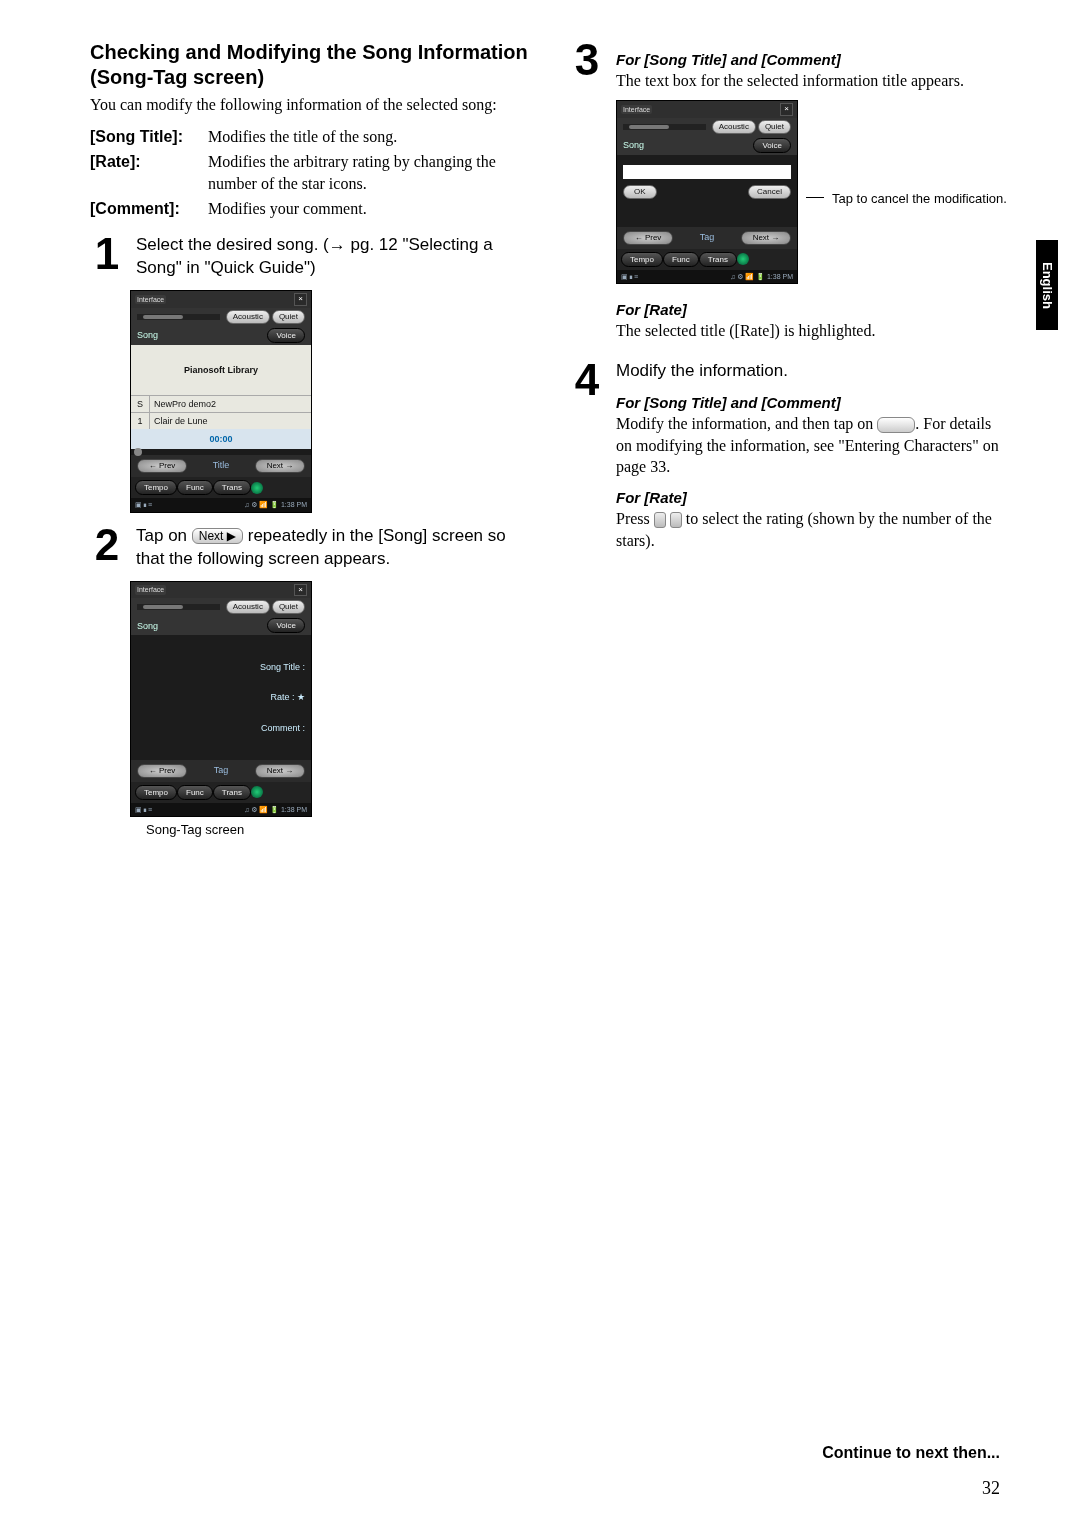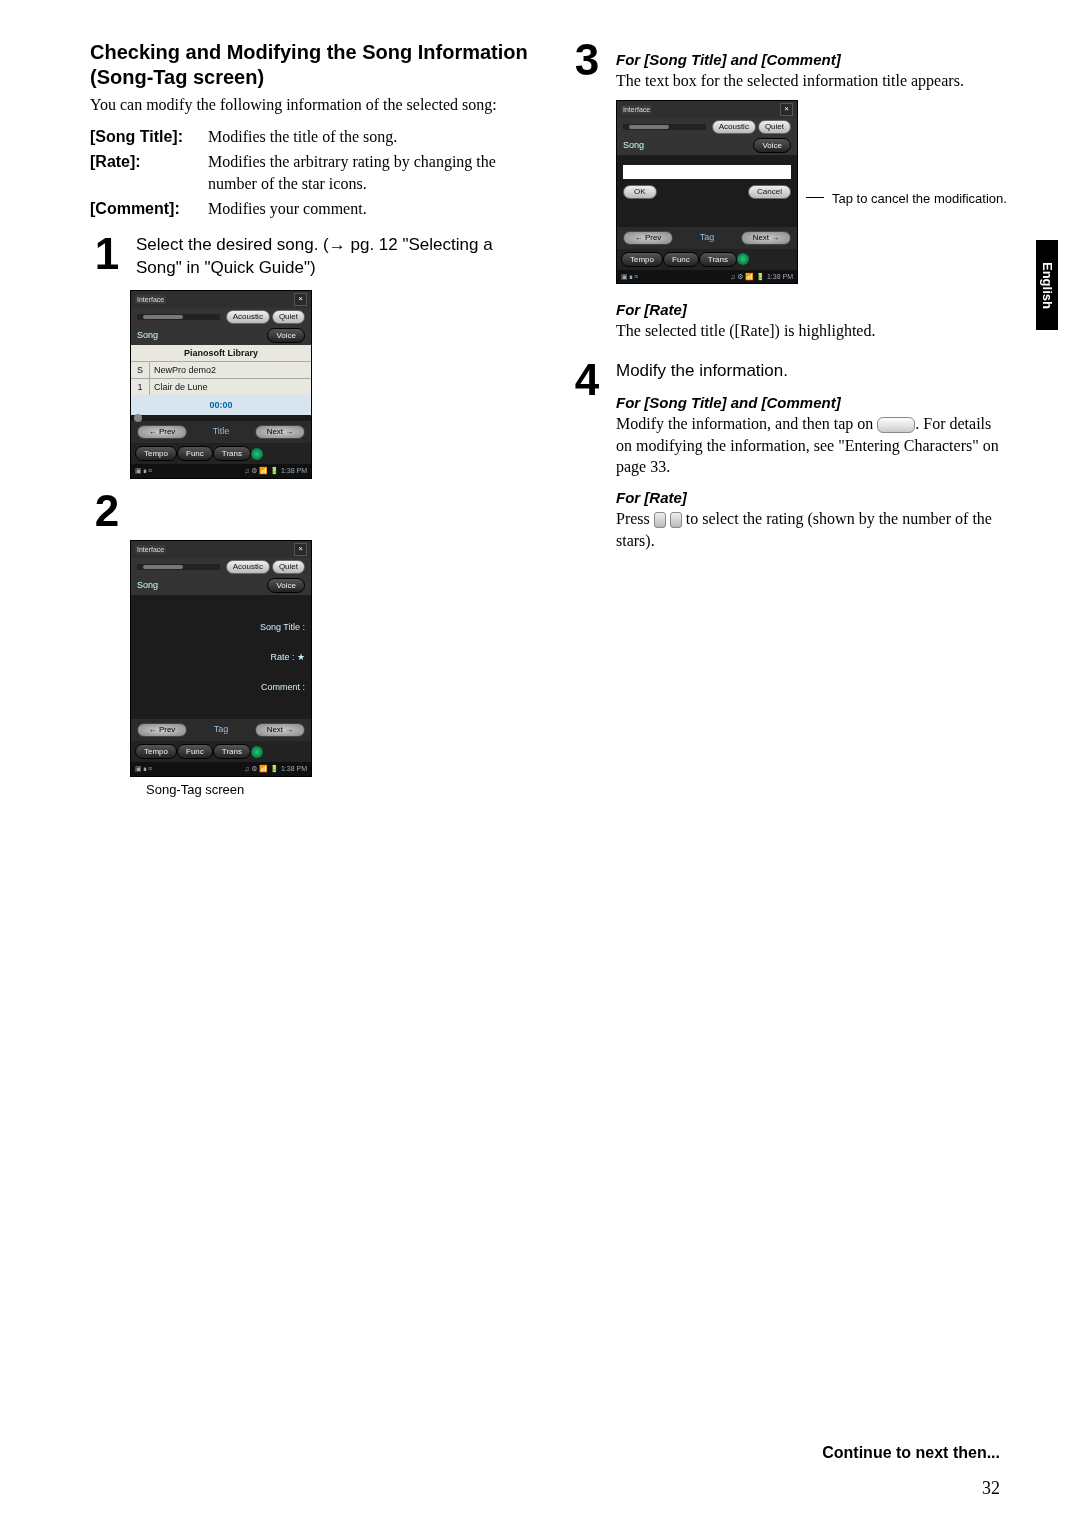--- a/index.html
+++ b/index.html
@@ -110,21 +110,21 @@
   .lcd-top .x { background:#2a2a2a; color:#fff; padding:0 3px; border:1px solid #555; font-size:8px;}
   .lcd-song-row { display:flex; align-items:center; justify-content:space-between; padding:2px 6px; background:#343434;}
   .lcd-slider { height:6px; background:#222; position:relative; }
   .lcd-slider::after { content:""; position:absolute; left:6px; top:1px; width:40px; height:4px; background:#777; border-radius:2px;}
   .btn { display:inline-block; background:linear-gradient(#eee,#bbb); color:#111; border:1px solid #666; border-radius:8px; padding:0 6px; font-size:8px; line-height:12px; }
   .btn-dark { display:inline-block; background:linear-gradient(#555,#222); color:#eee; border:1px solid #000; border-radius:10px; padding:0 8px; font-size:8px; line-height:13px;}
   .btn-pill { display:inline-block; background:radial-gradient(#ccc,#888); color:#000; border:1px solid #444; border-radius:999px; padding:0 6px; font-size:8px; line-height:12px; min-width:36px; text-align:center;}
   .lcd-list {
     background:#e8e8e0; color:#111; font-size:9px;
   }
-  .lcd-list .hdr { text-align:center; padding:2px; font-weight:bold; }
+  .lcd-list .hdr { text-align:center; padding:19px; font-weight:bold; }
   .lcd-list .itm { display:flex; border-top:1px solid #aaa; }
   .lcd-list .idx { width:18px; text-align:center; border-right:1px solid #aaa; padding:2px 0;}
   .lcd-list .lbl { flex:1; padding:2px 4px; }
   .lcd-list .time { text-align:center; padding:4px 0; color:#06a; font-weight:bold; background:#d8e4ee;}
   .lcd-nav { display:flex; justify-content:space-between; padding:4px 6px; background:#2b2b2b;}
   .lcd-nav .mid { color:#9bd; font-size:9px; }
   .lcd-bottom { display:flex; padding:3px 4px; background:#222; align-items:center;}
   .lcd-bottom .round { width:12px;height:12px;border-radius:50%;background:radial-gradient(#2c7,#053);}
   .lcd-status { display:flex; justify-content:space-between; padding:2px 4px; font-size:7px; background:#111; color:#9ab;}
   .lcd-status .icons span { margin-right:1px; }
@@ -257,20 +257,23 @@
           </div>
           <div class="lcd-status">
             <span class="icons"><span>▣</span><span>∎</span><span>≡</span></span>
             <span><span>♫ ⚙ 📶 🔋 </span><span>1:38 PM</span></span>
           </div>
         </div>
       </div>
 
       <div class="step">
         <div class="step-num">2</div>
+        <div class="step-text">
+          <span>Tap on </span><span class="key-icon">Next ▶</span><span> repeatedly in the [Song] screen so that the following screen appears.</span>
+        </div>
       </div>
 
       <div class="screenshot">
         <div class="lcd">
           <div class="lcd-top">
             <span class="ttl">Interface</span>
             <span class="x">×</span>
           </div>
           <div class="lcd-song-row">
             <div class="lcd-slider" style="flex:1; margin-right:6px;"></div>

